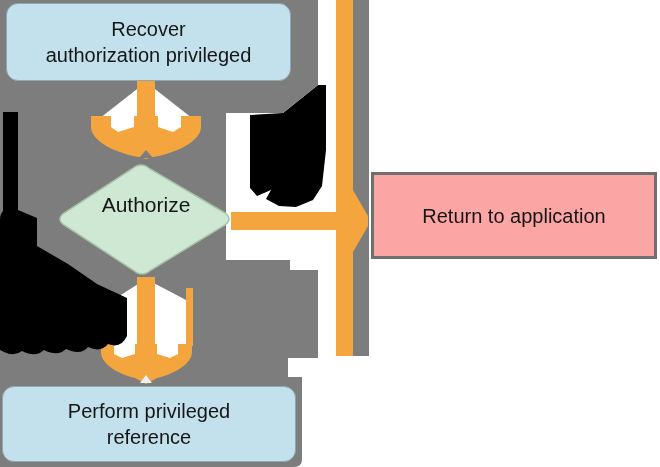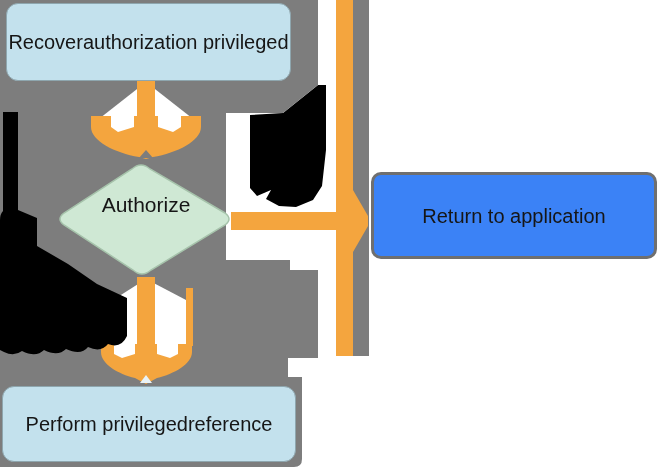--- a/index.html
+++ b/index.html
@@ -3,31 +3,31 @@
 <meta charset="utf-8">
 <style>
   html,body{margin:0;padding:0;background:#fff;}
   .stage{
     position:relative;width:660px;height:467px;background:#ffffff;
     overflow:hidden;font-family:"Liberation Sans", sans-serif;
   }
   .stage svg{position:absolute;left:0;top:0;}
   .node{
     position:absolute;box-sizing:border-box;
-    display:flex;align-items:center;justify-content:center;
+    display:flex;flex-direction:column;align-items:center;justify-content:center;
     text-align:center;color:#161616;font-size:20px;line-height:26px;
   }
   .node-blue{
     background:#c3e1ed;border:1.5px solid #8ea6ae;border-radius:12px;
   }
   .node-recover{left:6px;top:3px;width:285px;height:78px;}
   .node-perform{left:2px;top:386px;width:294px;height:76px;text-align:right;}
   .node-return{
     left:371px;top:172px;width:286px;height:87px;
-    background:#3b82f6;border:3px solid #6f6f6f;border-radius:10px;
+    background:#fca5a5;border:3px solid #6f6f6f;border-radius:0;
   }
   .label-authorize{
     position:absolute;left:61px;top:191px;width:170px;height:26px;
     display:flex;align-items:flex-end;justify-content:center;
     color:#161616;font-size:21px;
   }
 </style>
 </head>
 <body>
 

